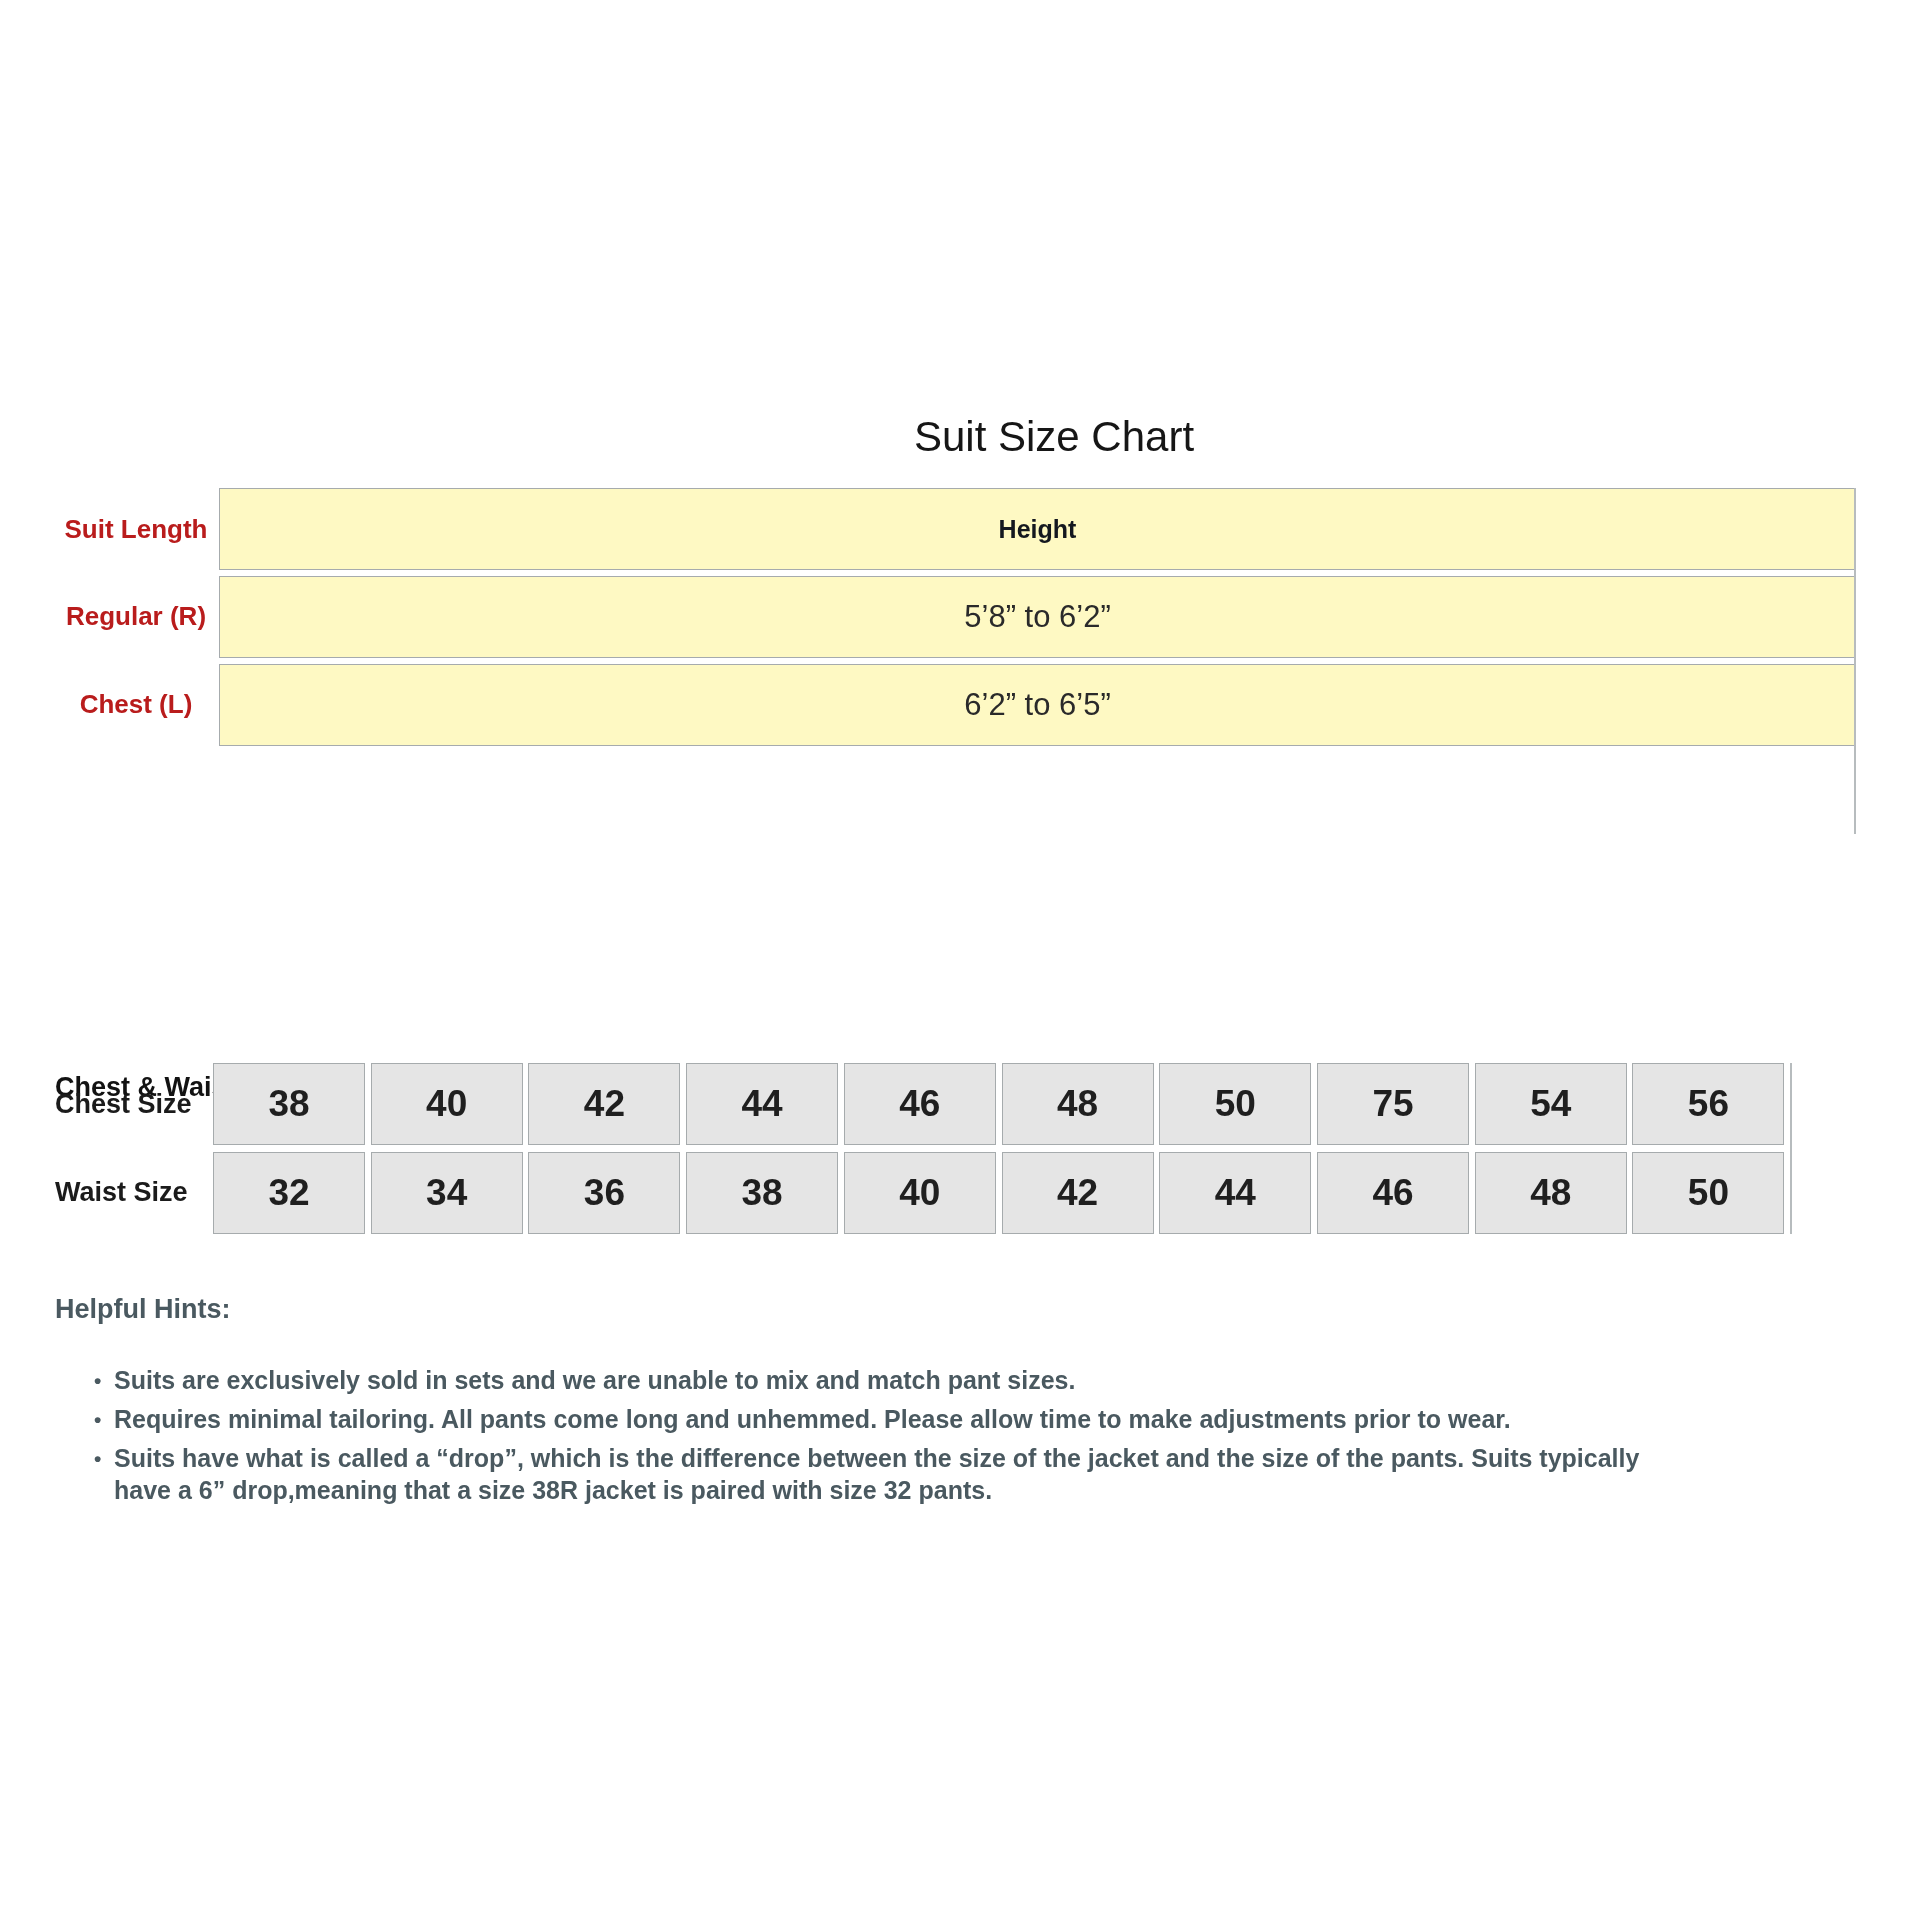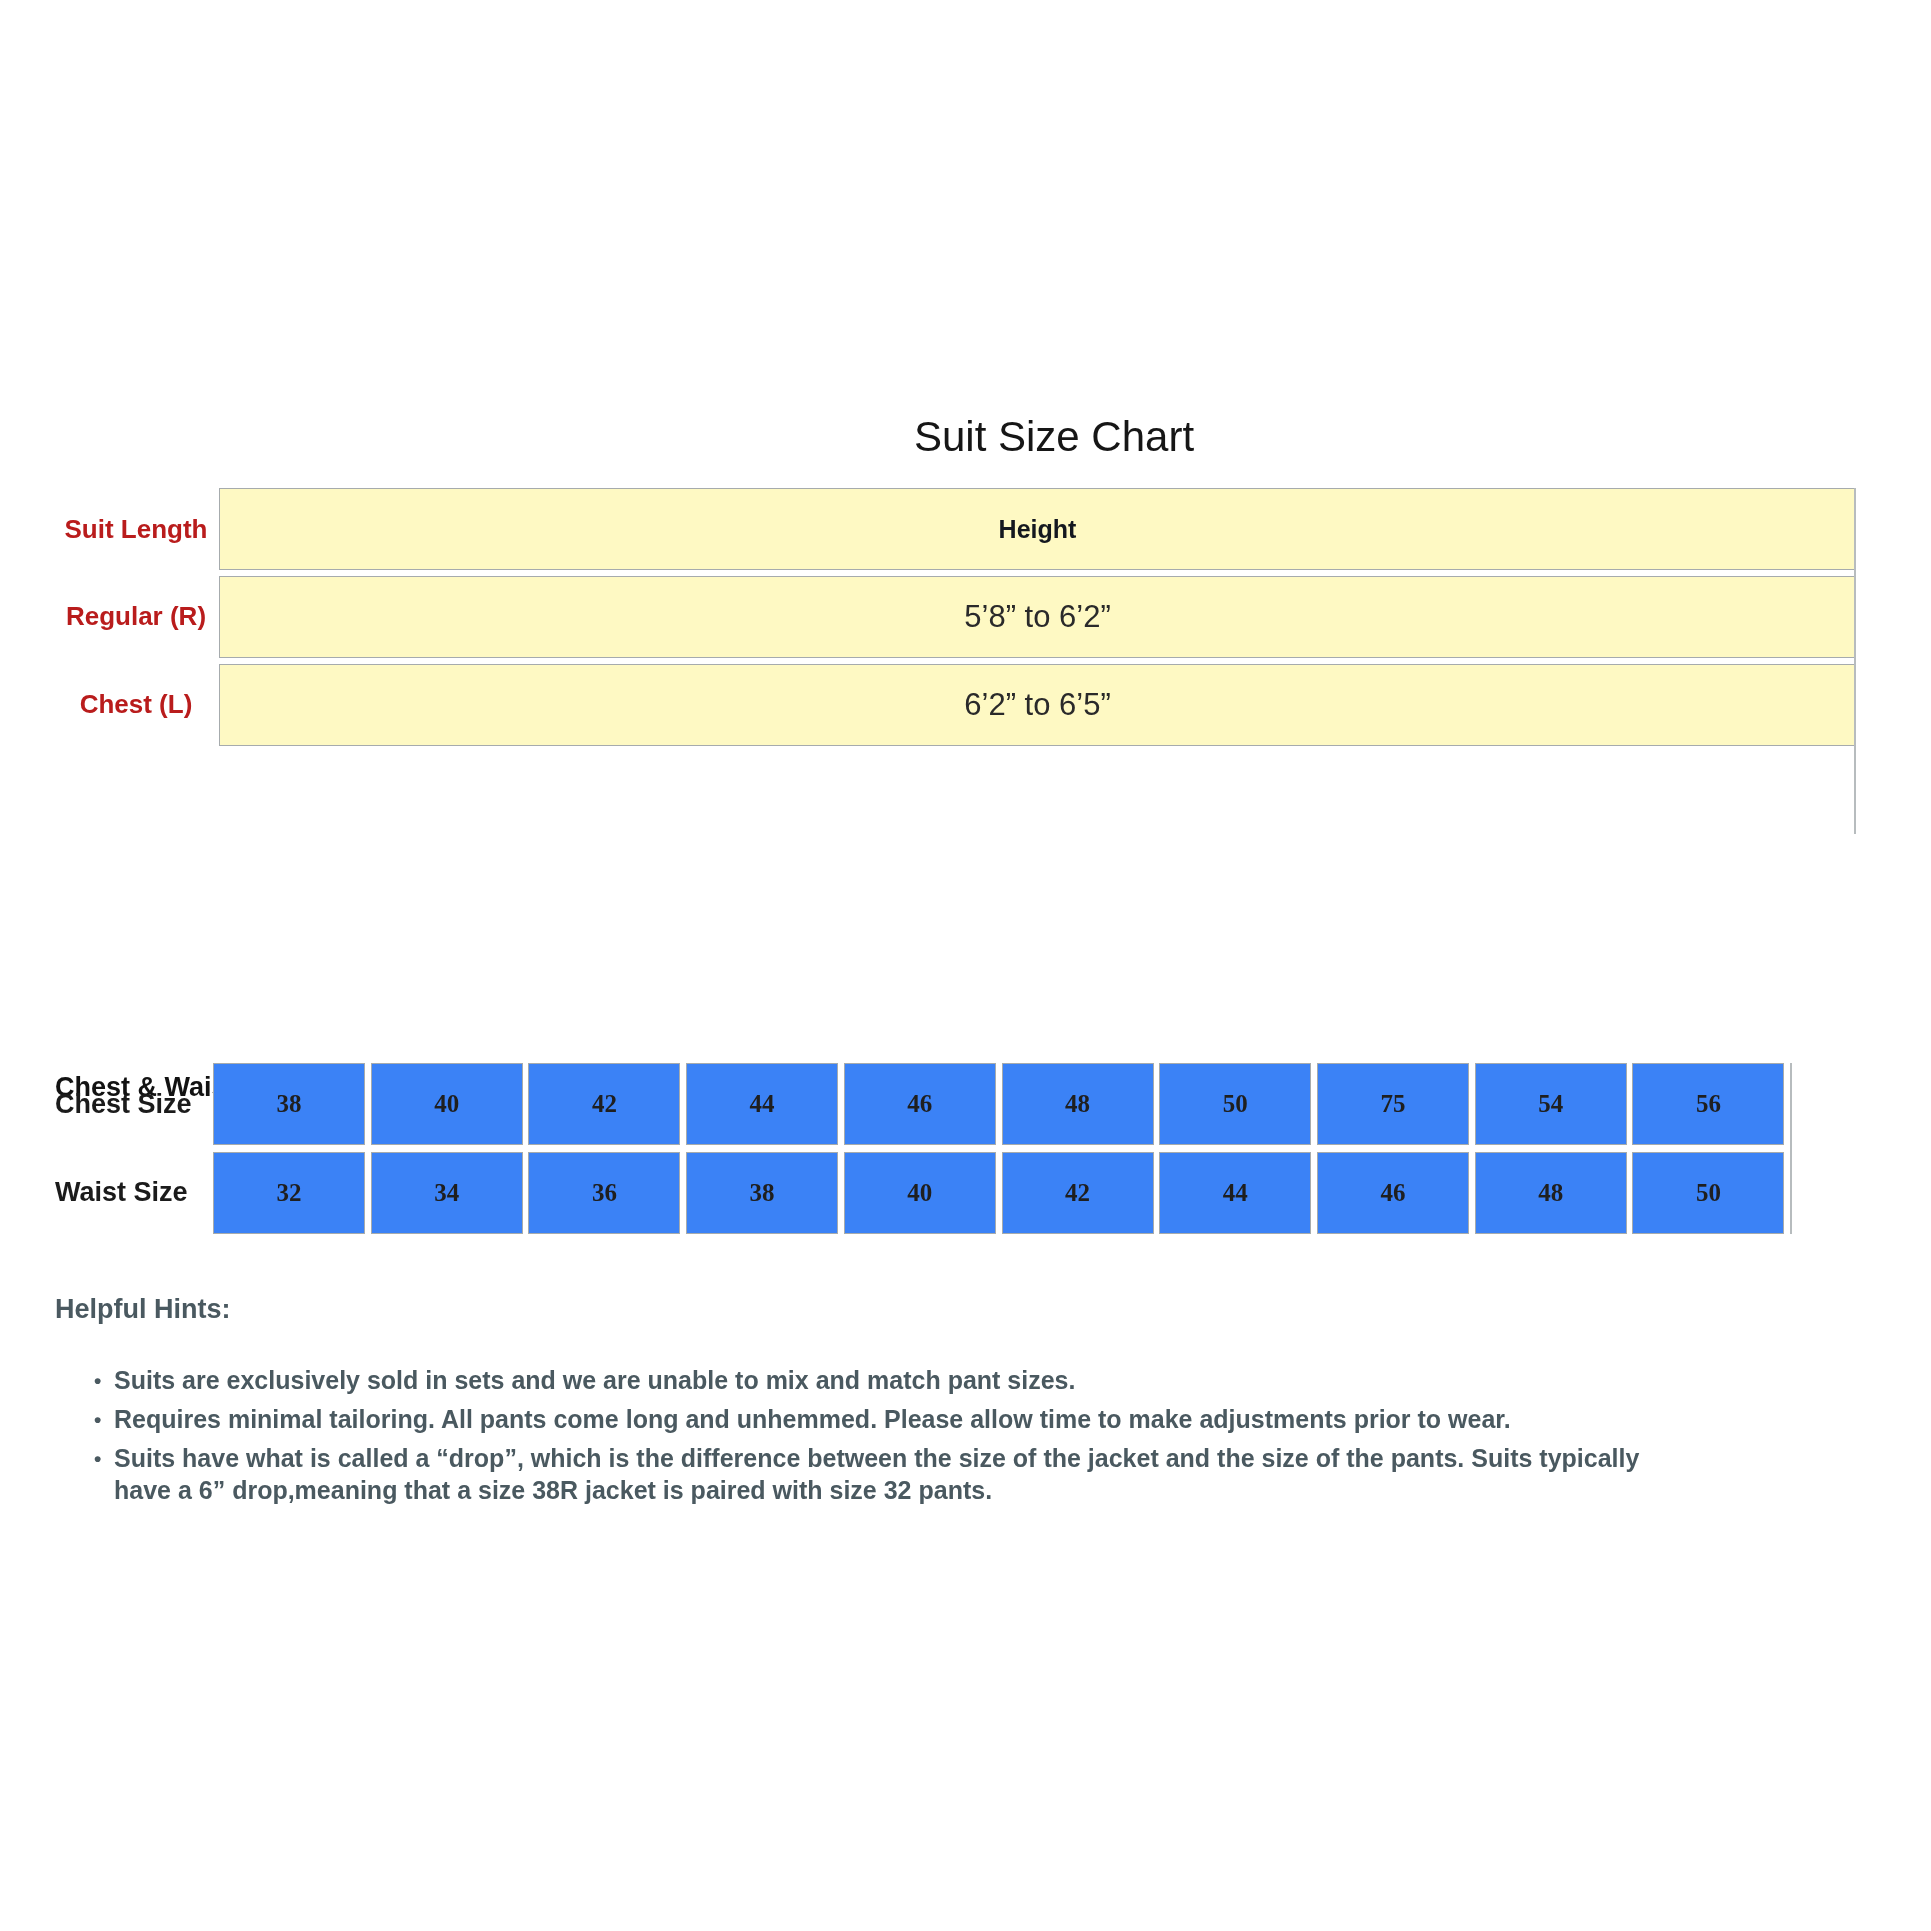--- a/index.html
+++ b/index.html
@@ -41,23 +41,23 @@
   .cw{position:absolute;left:55px;top:1063px;width:1737px;}
   .cw .v-edge{position:absolute;right:0;top:0;height:171px;width:1.9px;background:#b7bcbe;}
   .cw-row{display:flex;height:82px;margin-bottom:6.8px;gap:12px;}
   .cw-row:last-of-type{margin-bottom:0;}
   .cw-label{
     width:146px;flex:0 0 146px;display:flex;align-items:center;
     font-weight:bold;font-size:27px;color:#1b1b1b;
   }
   .cw-cells{flex:1;display:flex;gap:5.8px;margin-right:7.7px;}
   .cw-cell{
-    flex:1;border:1px solid #a6abad;background:#3b82f6;
+    flex:1;border:1px solid #a6abad;background:#e5e5e5;
     display:flex;align-items:center;justify-content:center;
-    font-size:25px;font-weight:bold;color:#1f1f1f;font-family:Liberation Serif, serif;
+    font-size:37px;font-weight:bold;color:#1f1f1f;
   }
 
   
   .hints{position:absolute;left:55px;top:1294px;width:1622px;color:#4a5960;}
   .hints-heading{font-size:27px;font-weight:bold;margin:0 0 39px 0;}
   .hint{
     position:relative;margin-left:37px;padding-left:22px;
     font-size:25px;font-weight:bold;line-height:32px;margin-bottom:6.8px;
     max-width:1545px;
   }

